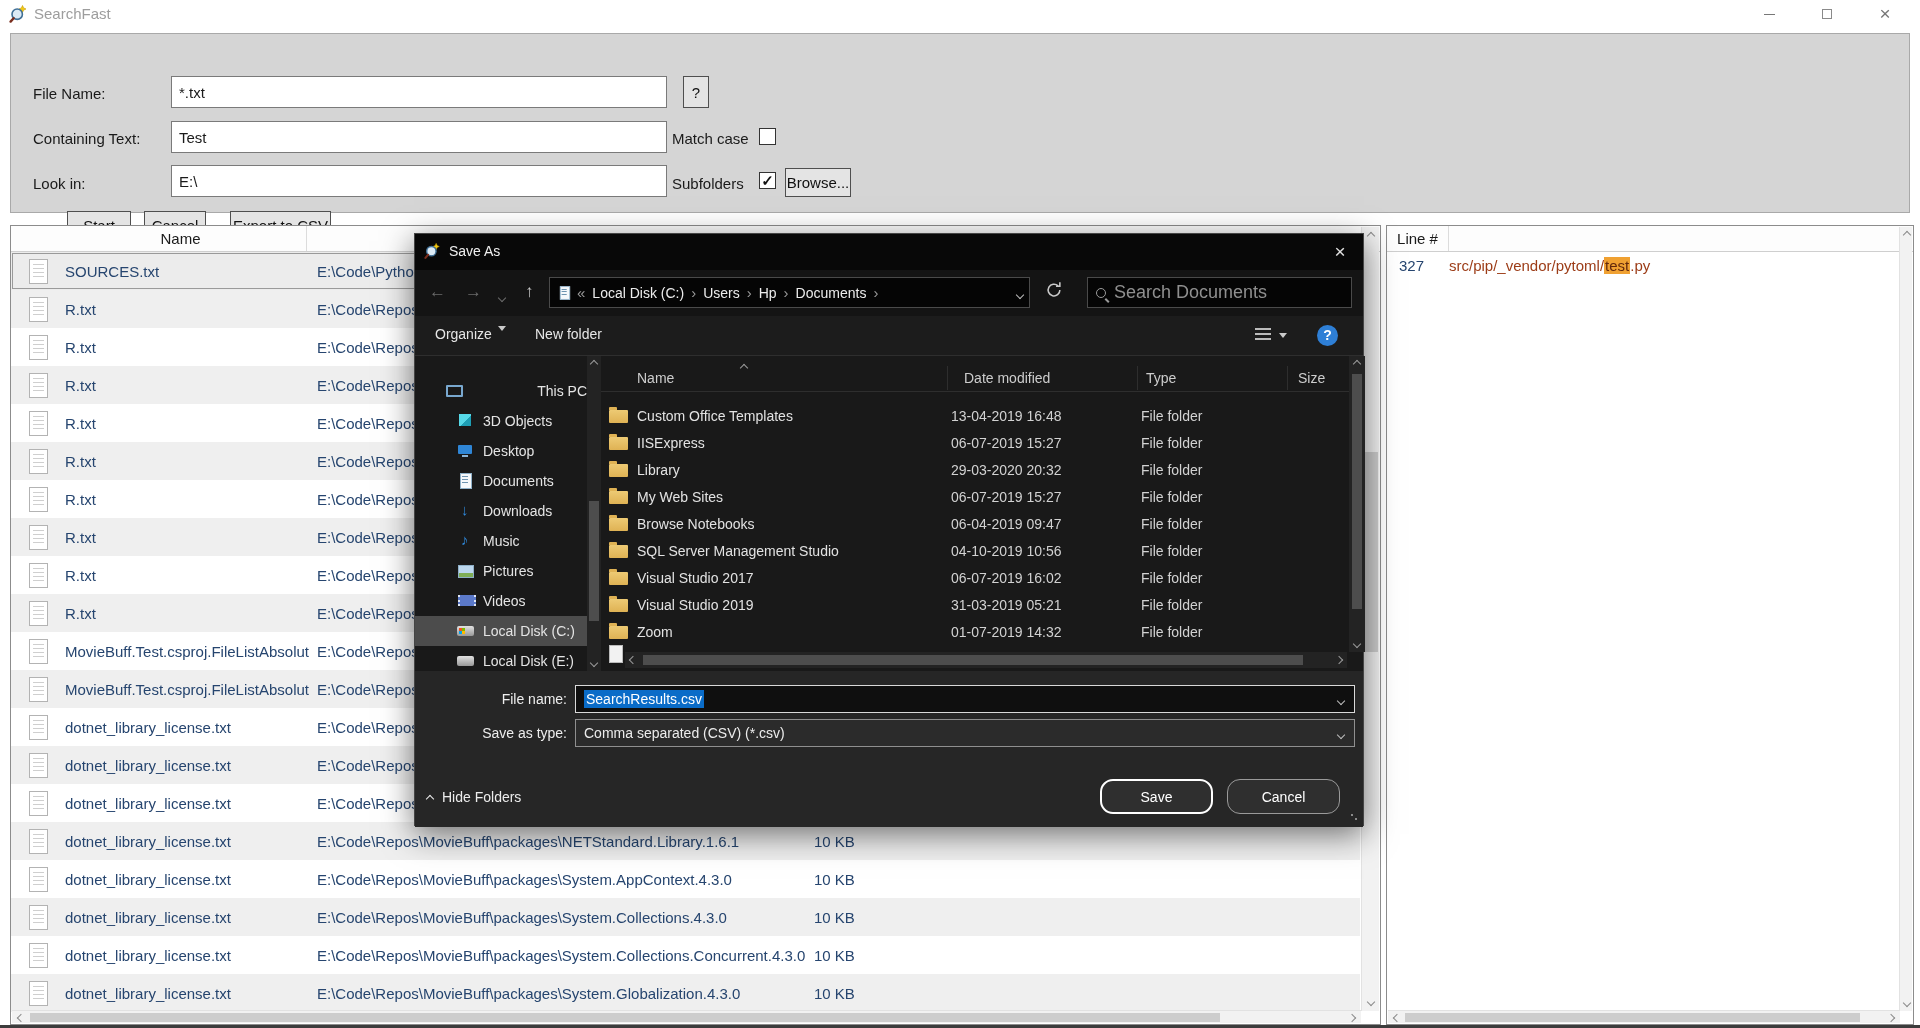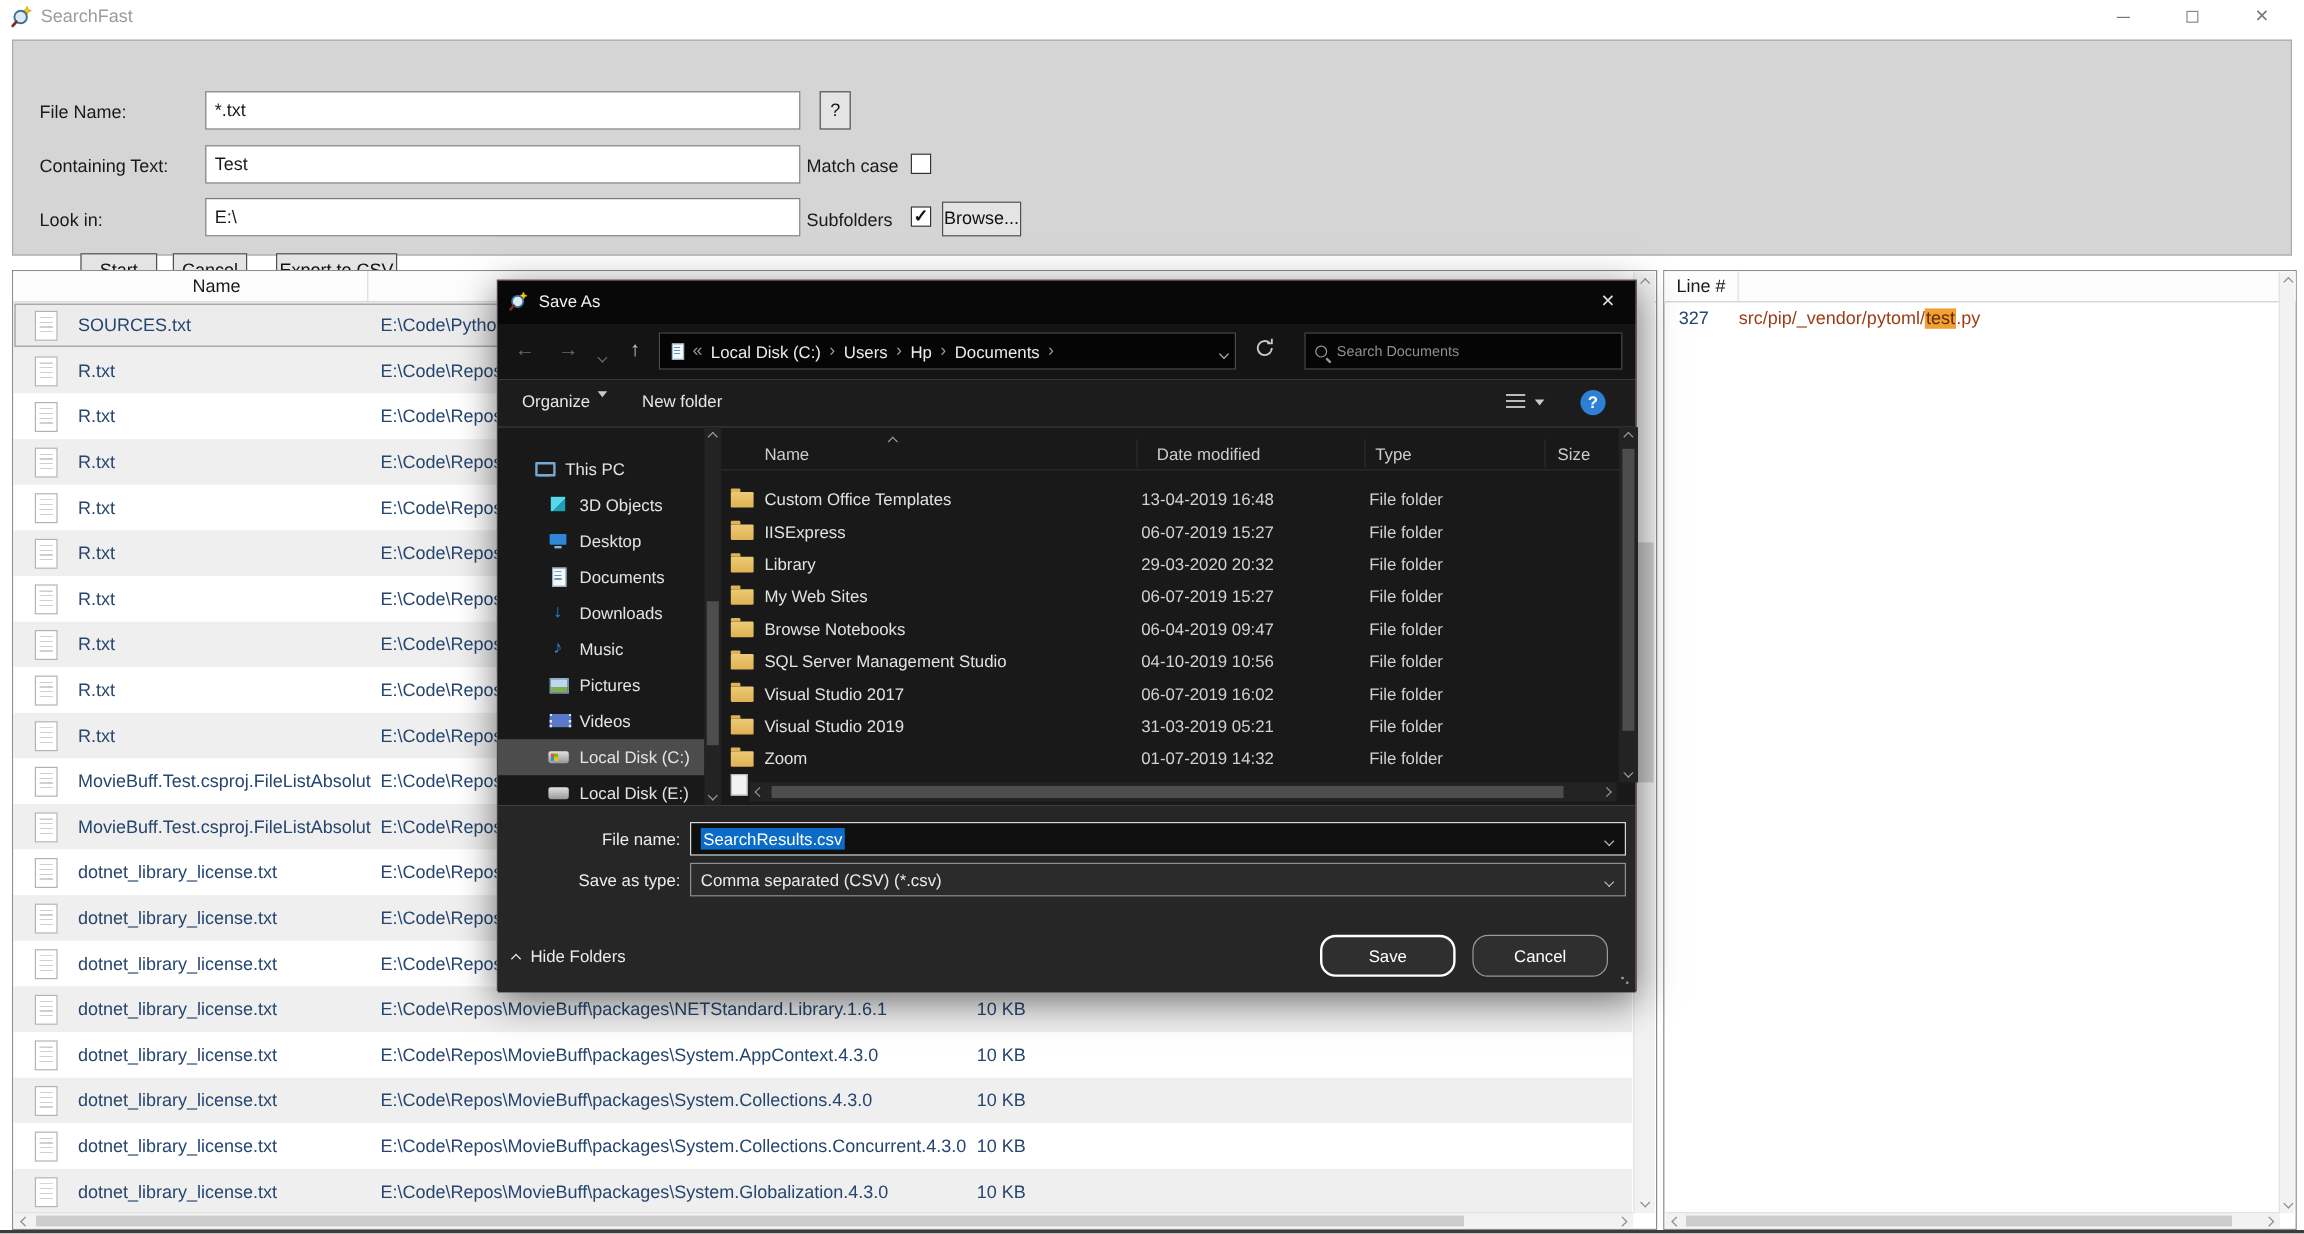--- a/index.html
+++ b/index.html
@@ -72,58 +72,58 @@
   #matches-header .hdr-text { position:absolute; left:62px; right:14px; text-align:center; line-height:25px;
                     font-size:15px; color:#1a1a1a; }
   #matches-body { position:absolute; left:0; top:26px; right:14px; bottom:14px; overflow:hidden; }
   .m-row { display:grid; grid-template-columns:62px 1fr; height:27px; align-items:center; }
   .m-line { font-size:15px; color:#26456f; padding-left:12px; }
   .m-text { font-size:15px; color:#9c3c17; white-space:nowrap; }
   .m-hl { background:#f0a132; color:#63280c; padding:0 1px; }
 
   
   #dialog { position:absolute; left:414px; top:233px; width:950px; height:593px;
-            background:#f9a8d4; border:1px solid #454545; box-shadow:0 8px 30px rgba(0,0,0,.55);
+            background:#d946ef; border:1px solid #454545; box-shadow:0 8px 30px rgba(0,0,0,.55);
             color:#e6e6e6; font-size:14px; z-index:10; }
   #dlg-title { position:absolute; left:0; top:0; right:0; height:36px; background:#080808; }
   #dlg-title .t { position:absolute; left:34px; top:9px; font-size:14px; color:#f0f0f0; }
   #dlg-close { position:absolute; right:6px; top:4px; width:34px; height:28px; display:flex;
                align-items:center; justify-content:center; color:#e0e0e0; font-size:19px; }
   #dlg-address { position:absolute; left:0; top:36px; right:0; height:46px; background:#141414; }
   .nav-arrow { position:absolute; top:12px; color:#c9c9c9; font-size:17px; }
   .nav-arrow.dim { color:#6b6b6b; }
   #dlg-crumbbox { position:absolute; left:134px; top:7px; width:481px; height:31px; background:#050505;
                   border:1px solid #4a4a4a; display:flex; align-items:center; padding:0 6px; }
   .crumb { color:#ececec; padding:0 4px; white-space:nowrap; }
   .crumb-sep { color:#9a9a9a; padding:0 3px; font-size:15px; }
   #crumb-chev { margin-left:auto; color:#bbb; }
   #dlg-refresh { position:absolute; left:630px; top:11px; }
   #dlg-search { position:absolute; left:672px; top:7px; width:265px; height:31px; background:#050505;
                 border:1px solid #4a4a4a; display:flex; align-items:center; padding:0 8px; gap:8px; }
-  #dlg-search input { background:transparent; border:none; outline:none; color:#bdbdbd; font-size:12px;
+  #dlg-search input { background:transparent; border:none; outline:none; color:#bdbdbd; font-size:18px;
                       width:200px; font-family:"Liberation Sans",sans-serif; }
   #dlg-search input::placeholder { color:#8f8f8f; }
   .mag { width:10px; height:10px; border:1.5px solid #9a9a9a; border-radius:50%; position:relative; }
   .mag::after { content:""; position:absolute; left:9px; top:9px; width:5px; height:1.5px;
                 background:#9a9a9a; transform:rotate(45deg); transform-origin:0 0; }
   #dlg-toolbar { position:absolute; left:0; top:82px; right:0; height:40px; background:#1c1c1c;
                  border-bottom:1px solid #2e2e2e; }
   .tb-item { position:absolute; top:10px; color:#e6e6e6; font-size:14px; display:flex; align-items:flex-start; gap:6px; }
   .tri-down { width:0; height:0; border-left:4px solid transparent; border-right:4px solid transparent;
               border-top:5px solid #cacaca; display:inline-block; }
   #dlg-viewico { position:absolute; left:840px; top:12px; width:16px; height:14px;
                  background:repeating-linear-gradient(#bbb 0 2px, transparent 2px 5px); }
   #dlg-help { position:absolute; left:902px; top:9px; width:21px; height:21px; border-radius:50%;
               background:#2e7fd6; color:#fff; font-weight:bold; text-align:center; line-height:21px; font-size:14px; }
 
   #dlg-body { position:absolute; left:0; top:122px; right:0; height:315px; background:#191919; }
   
   #dlg-nav { position:absolute; left:0; top:20px; width:172px; }
   .nav-item { height:30px; display:flex; align-items:center; gap:8px; color:#e4e4e4; font-size:14px; }
-  .nav-item.root { padding-left:30px; } .nav-item.child { padding-left:42px; }
+  .nav-item.root { padding-left:30px;justify-content:space-between; } .nav-item.child { padding-left:42px; }
   .nav-item.selected { background:#4c4c4c; }
   .ico { width:18px; height:16px; position:relative; display:inline-block; flex:none; }
   .ico-pc::before { content:""; position:absolute; left:1px; top:2px; width:13px; height:8px; border:2px solid #79a8cf; border-radius:1px; }
   .ico-pc::after { content:""; position:absolute; left:4px; top:12px; width:9px; height:2px; background:#79a8cf; }
   .ico-objects3d::before { content:""; position:absolute; left:2px; top:1px; width:12px; height:12px;
       background:linear-gradient(135deg,#56d9e8 55%,#1e9fb5 55%); }
   .ico-desktop::before { content:""; position:absolute; left:1px; top:2px; width:14px; height:9px; background:#2f86d6; border-radius:1px; }
   .ico-desktop::after { content:""; position:absolute; left:5px; top:12px; width:6px; height:2px; background:#8ab4d8; }
   .ico-documents::before { content:""; position:absolute; left:3px; top:0; width:10px; height:14px; background:#f5f8fb; border:1px solid #8fb0c8; }
   .ico-documents::after { content:""; position:absolute; left:5px; top:3px; width:6px; height:8px;

